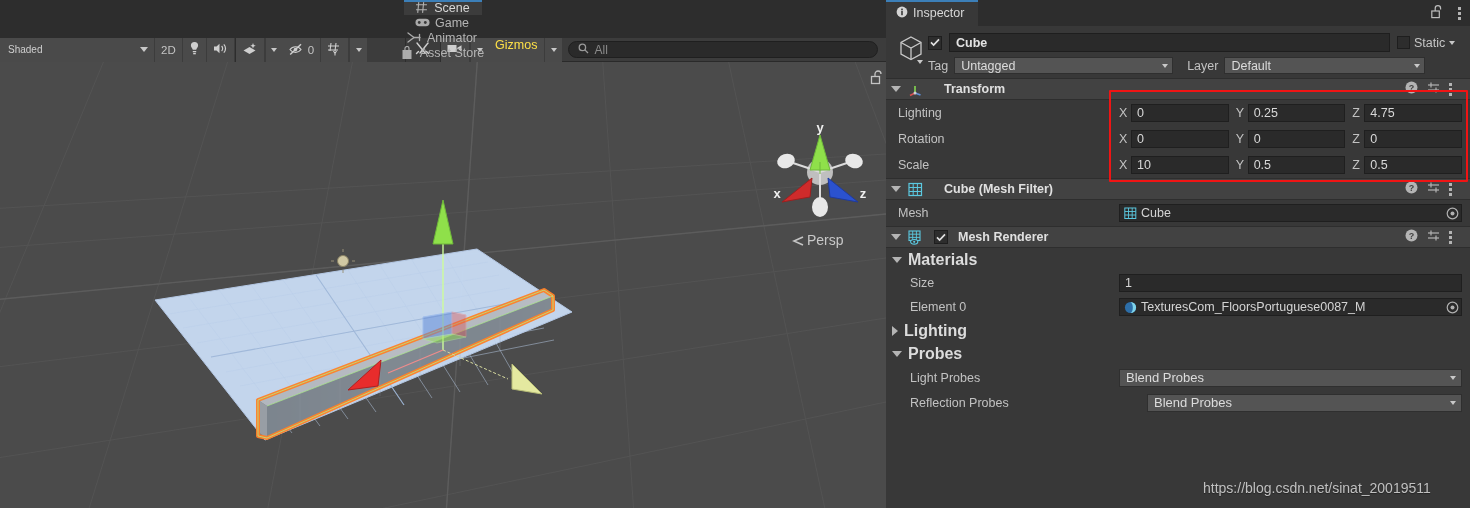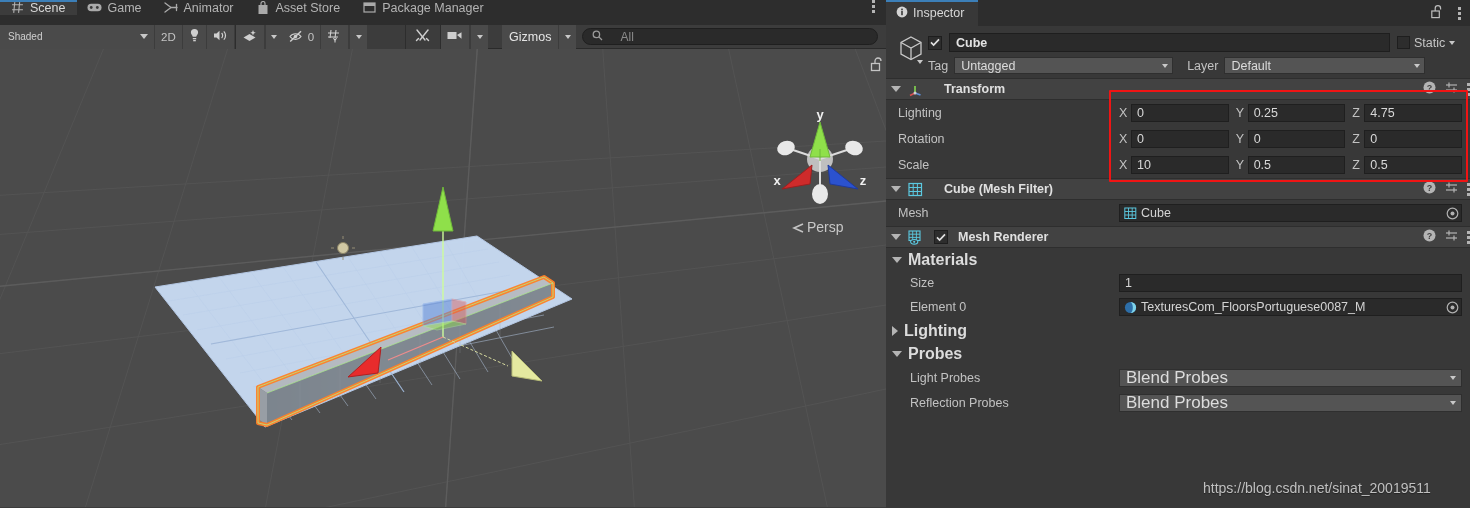--- a/index.html
+++ b/index.html
@@ -9,22 +9,22 @@
     font-family: "Liberation Sans", sans-serif;
     overflow: hidden;
     -webkit-font-smoothing: antialiased;
   }
   #root { position: relative; width: 1470px; height: 508px; display: flex; }
 
   
   .scene-panel { position: relative; width: 886px; height: 508px; background: #3c3c3c; }
 
   .tabbar {
-    position: relative; height: 25px; background: #2d2d2d;
-    display: flex; align-items: flex-start;
+    position: relative; height: 38px; background: #2d2d2d;
+    display: flex; align-items: center; flex-direction: column;
   }
   .tab {
     display: flex; align-items: center; gap: 5px;
     padding: 0 12px 0 10px; font-size: 12.5px; color: #b4b4b4;
     position: relative; cursor: default; white-space: nowrap;
   }
   .tab.active { background: #3c3c3c; color: #d8d8d8; }
   .tab.active::before {
     content: ''; position: absolute; left: 0; right: 0; top: 0; height: 2px;
     background: #3c7fb8;
@@ -50,24 +50,24 @@
   }
   .tb-dark { background: #3c3c3c; }
   .tb-dropdown {
     width: 155px; height: 24px; background: #4a4a4a; display: flex; align-items: center;
     justify-content: space-between; padding: 0 6px 0 8px; color: #cfcfcf; font-size: 10px;
     border-right: 1px solid #3c3c3c;
   }
   .tri-down { width: 0; height: 0; border-left: 4.5px solid transparent; border-right: 4.5px solid transparent; border-top: 5px solid #c8c8c8; }
   .tri-down.sm { border-left-width: 3.5px; border-right-width: 3.5px; border-top-width: 4.5px; }
   .tb-arrowbtn { width: 18px; height: 24px; display: flex; align-items: center; justify-content: center; background: #4a4a4a; border-left: 1px solid #3c3c3c; }
-  .tb-gizmos { height: 24px; display: flex; align-items: center; padding: 0 7px; background: #4a4a4a; color: #e5e5e5; font-size: 12.5px; margin-left: 14px; }
+  .tb-gizmos { height: 24px; display: flex; align-items: flex-start; padding: 0 7px; background: #4a4a4a; color: #fde047; font-size: 12.5px; }
   .tb-search {
     flex: 1; height: 17px; margin: 0 8px 0 6px; background: #2a2a2a; border-radius: 9px;
-    display: flex; align-items: center; padding: 0 9px; gap: 17px; color: #8b8b8b; font-size: 12px;
+    display: flex; align-items: center; padding: 0 9px; gap: 5px; color: #8b8b8b; font-size: 12px;
     border: 1px solid #1f1f1f;
   }
 
   .viewport {
     position: relative; width: 886px; height: 458px; overflow: hidden;
     background: #4b4b4b;
   }
   .viewport svg { position: absolute; inset: 0; }
 
   .lock-icon-scene { position: absolute; right: 16px; top: 8px; }
@@ -102,21 +102,21 @@
   .obj-row2 { display: flex; align-items: center; gap: 6px; margin-top: 5px; }
   .lbl-sm { color: #c2c2c2; font-size: 12.5px; }
   .mini-dd {
     height: 17px; background: #545454; border: 1px solid #2f2f2f; display: flex;
     align-items: center; justify-content: space-between; padding: 0 4px 0 6px;
     color: #dcdcdc; font-size: 12.5px;
   }
 
   .comp-header {
     height: 22px; background: #424242; display: flex; align-items: center;
-    gap: 6px; padding: 0 0 0 5px; border-top: 1px solid #2e2e2e; border-bottom: 1px solid #2e2e2e;
+    gap: 6px; padding: 0 18px 0 5px; border-top: 1px solid #2e2e2e; border-bottom: 1px solid #2e2e2e;
   }
   .comp-title { font-size: 12.5px; font-weight: bold; color: #e0e0e0; }
   .foldout {
     width: 0; height: 0; border-left: 5px solid transparent; border-right: 5px solid transparent;
     border-top: 6px solid #b4b4b4; margin-right: 1px; flex: 0 0 auto;
   }
   .foldout.closed {
     border-left: 6px solid #b4b4b4; border-top: 5px solid transparent;
     border-bottom: 5px solid transparent; border-right: 0;
   }
@@ -136,21 +136,21 @@
   .objfield {
     flex: 1; height: 18px; background: #2a2a2a; border: 1px solid #1f1f1f;
     display: flex; align-items: center; color: #d4d4d4; font-size: 12.5px;
     padding: 0 0 0 4px; gap: 4px; overflow: hidden; white-space: nowrap;
   }
   .objfield .otext { overflow: hidden; text-overflow: clip; flex: 1; }
   .obj-pick { width: 17px; height: 17px; flex: 0 0 auto; display: flex; align-items: center; justify-content: center; }
   .dd-field {
     flex: 1; height: 18px; background: #545454; border: 1px solid #2f2f2f;
     display: flex; align-items: center; justify-content: space-between;
-    padding: 0 5px 0 6px; color: #dcdcdc; font-size: 17px;
+    padding: 0 5px 0 6px; color: #dcdcdc; font-size: 13px;
   }
   .textfield {
     flex: 1; height: 18px; background: #2a2a2a; border: 1px solid #1f1f1f;
     color: #d8d8d8; font-size: 12.5px; display: flex; align-items: center; padding: 0 5px;
   }
   .sub-foldout { height: 23px; display: flex; align-items: center; gap: 5px; padding-left: 6px; }
   .sub-foldout .st { font-size: 16px; font-weight: bold; color: #dcdcdc; }
 
   .red-box {
     position: absolute; border: 2px solid #f01414; pointer-events: none; border-radius: 1px;
@@ -789,21 +789,21 @@
       </div>
 
       <div class="prow" style="height:25px;">
         <span class="plabel ind">Light Probes</span>
         <span class="dd-field">
           <span>Blend Probes</span>
           <span class="tri-down sm"></span>
         </span>
       </div>
 
-      <div class="prow" style="height:25px;">
+      <div class="prow" style="height:25px;gap:28px;">
         <span class="plabel ind">Reflection Probes</span>
         <span class="dd-field">
           <span>Blend Probes</span>
           <span class="tri-down sm"></span>
         </span>
       </div>
 
     </div>
 
     <div class="red-box" style="left: 223px; top: 90px; width: 359px; height: 92px;"></div>

